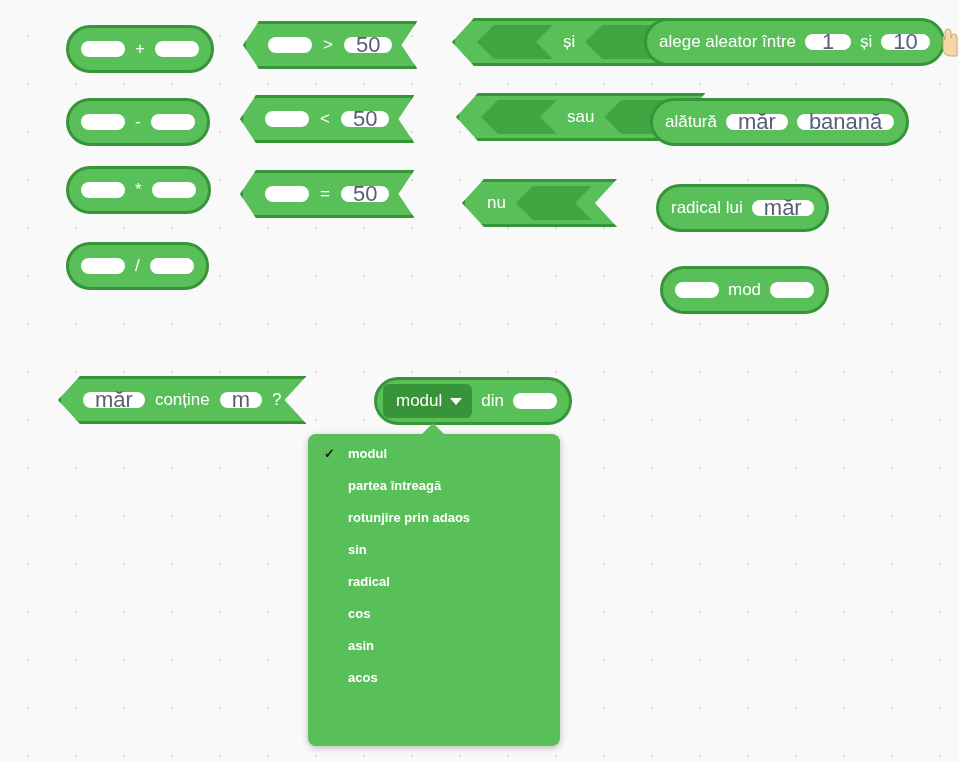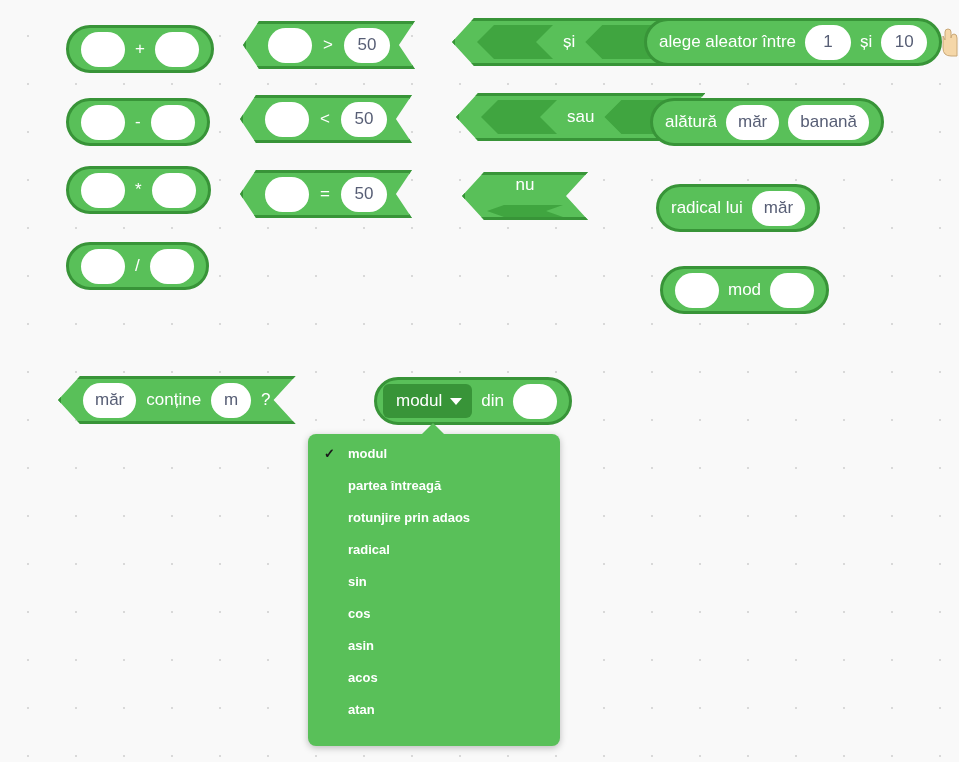--- a/index.html
+++ b/index.html
@@ -59,25 +59,25 @@
   }
   .boolean.wide {
     clip-path: polygon(22px 0, 100% 0, calc(100% - 22px) 50%, 100% 100%, 22px 100%, 0 50%);
     -webkit-clip-path: polygon(22px 0, 100% 0, calc(100% - 22px) 50%, 100% 100%, 22px 100%, 0 50%);
   }
 
   
   .slot {
     background: #ffffff;
     border-radius: 100px;
-    height: 35px;
+    height: 16px;
     min-width: 40px;
     padding: 0 12px;
     color: #575e75;
-    font-size: 17px;
+    font-size: 22px;
     display: inline-flex;
     align-items: center;
     justify-content: center;
     box-sizing: border-box;
   }
   .slot.empty {
     min-width: 44px;
     padding: 0;
   }
   .slot.round-big {
@@ -231,21 +231,21 @@
     <span class="txt">și</span>
     <span class="hexslot"></span>
   </div>
 
   <div class="block boolean wide" style="left:456px; top:93px;">
     <span class="hexslot"></span>
     <span class="txt">sau</span>
     <span class="hexslot"></span>
   </div>
 
-  <div class="block boolean wide" style="left:462px; top:172px;flex-direction:column;">
+  <div class="block boolean wide" style="left:462px; top:179px;">
     <span class="txt">nu</span>
     <span class="hexslot"></span>
   </div>
 
   <div class="block reporter" style="left:644px; top:18px;text-align:center;">
     <span class="txt">alege aleator între</span>
     <span class="slot round-big">1</span>
     <span class="txt">și</span>
     <span class="slot round-big">10</span>
   </div>
@@ -290,36 +290,33 @@
         <span class="check">✓</span>
         <span class="mlabel">modul</span>
       </div>
       <div class="menu-item">
         <span class="mlabel">partea întreagă</span>
       </div>
       <div class="menu-item">
         <span class="mlabel">rotunjire prin adaos</span>
       </div>
       <div class="menu-item">
+        <span class="mlabel">sin</span>
+      </div>
+      <div class="menu-item">
         <span class="mlabel">radical</span>
       </div>
       <div class="menu-item">
-        <span class="mlabel">sin</span>
-      </div>
-      <div class="menu-item">
         <span class="mlabel">cos</span>
       </div>
       <div class="menu-item">
         <span class="mlabel">asin</span>
       </div>
       <div class="menu-item">
         <span class="mlabel">acos</span>
-      </div>
-      <div class="menu-item">
-        <span class="mlabel">atan</span>
       </div>
     </div>
 
   <div class="cursor-sliver">
     <svg width="18" height="30" viewBox="0 0 18 30">
       <path d="M2 8 L2 20 Q2 28 10 28 L16 28 L16 10 Q16 6 13 6 Q10 6 10 10 L10 4 Q10 1 7 1 Q4 1 4 4 L4 12 Z" fill="#f5d7a8" stroke="#c9a878" stroke-width="1"></path>
     </svg>
   </div>
 
 </div>

